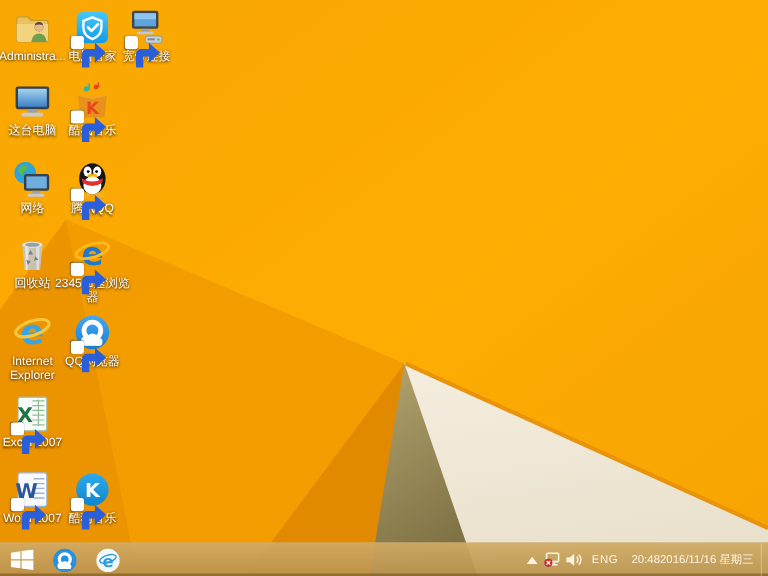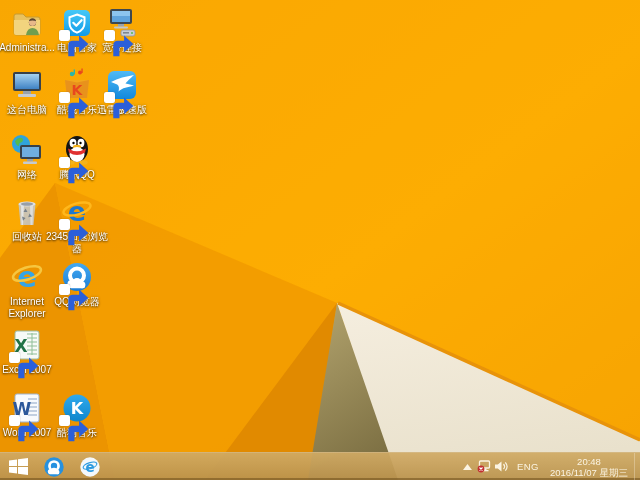--- a/index.html
+++ b/index.html
@@ -23,21 +23,21 @@
   
   #taskbar{position:absolute;left:0;bottom:0;width:640px;height:28px;
     background:linear-gradient(rgba(208,170,100,.93),rgba(186,146,76,.93));
     border-top:1px solid rgba(255,240,210,.35);
     box-shadow:inset 0 -2px 0 rgba(110,78,28,.55);
     display:flex;align-items:center;box-sizing:border-box;}
   .tb-btn{width:36px;height:28px;display:flex;align-items:center;justify-content:center;}
   #tray{margin-left:auto;display:flex;align-items:center;height:40px;}
   .tray-ico{display:flex;align-items:center;justify-content:center;width:17px;height:28px;}
   #lang{font-size:9.5px;color:#FBF4E2;padding:0 7px;letter-spacing:.5px;}
-  #clock{display:flex;flex-direction:column;align-items:center;justify-content:center;
+  #clock{display:flex;align-items:center;justify-content:center;
     padding:0 6px 0 4px;height:28px;color:#FBF4E2;}
   #clock .t{font-size:9.5px;line-height:11px;}
   #clock .d{font-size:9.5px;line-height:11px;white-space:nowrap;}
   #show-desktop{width:5px;height:28px;border-left:1px solid rgba(255,250,235,.3);}
 </style>
 </head>
 <body>
 
 <div id="screen">
 
@@ -156,40 +156,20 @@
       </svg>
       <span class="sc">
           <svg viewBox="0 0 11 11">
             <path d="M3,8.5 L3,5 Q3,3.5 4.5,3.5 L6.5,3.5 L6.5,1.8 L9.5,4.5 L6.5,7.2 L6.5,5.5 L5,5.5 L5,8.5 Z" fill="#2B5FD9"></path>
           </svg>
         </span>
     </div>
     <div class="label">酷我音乐</div>
   </div>
 
-  <div class="cell c3 r2">
-    <div class="art">
-      <svg viewBox="0 0 34 34">
-        <defs>
-            <linearGradient id="xl" x1="0" y1="0" x2="0" y2="1">
-          <stop offset="0" stop-color="#4FB9F5"></stop>
-              <stop offset="1" stop-color="#1289DC"></stop>
-            </linearGradient>
-          </defs>
-        <rect x="3" y="3" width="28" height="28" rx="6" fill="url(#xl)"></rect>
-        <path d="M6,14 C13,10 21,8.5 29,7 C24,11.5 22.5,13 20.5,15.5 C24,16.5 26,16.7 29,17.5 C22.5,19.5 17.5,19.5 13.5,23.5 C14.3,20 14.2,18.3 12.2,16.5 C10.2,15.5 8,15 6,14 Z" fill="#fff"></path>
-      </svg>
-      <span class="sc">
-          <svg viewBox="0 0 11 11">
-            <path d="M3,8.5 L3,5 Q3,3.5 4.5,3.5 L6.5,3.5 L6.5,1.8 L9.5,4.5 L6.5,7.2 L6.5,5.5 L5,5.5 L5,8.5 Z" fill="#2B5FD9"></path>
-          </svg>
-        </span>
-    </div>
-    <div class="label">迅雷极速版</div>
-  </div>
 
   <div class="cell c1 r3">
     <div class="art">
       <svg viewBox="0 0 34 34">
         <circle cx="11" cy="11" r="9" fill="#2FA3DC"></circle>
         <path d="M5,8 q3,-4 7,-3 q2,2 0,4 q-4,1 -3,4 q-3,0 -4,-5 Z" fill="#57B94F"></path>
         <path d="M14,14 q4,-1 5,2 q-1,3 -4,3 q-2,-2 -1,-5 Z" fill="#57B94F"></path>
         <rect x="10" y="12" width="21" height="14" rx="2" fill="#37414B"></rect>
         <rect x="12" y="14" width="17" height="10" fill="#6FAEE0"></rect>
         <rect x="17" y="26" width="6" height="2.5" fill="#9AA2AA"></rect>
@@ -403,19 +383,19 @@
       <div class="tray-ico">
         <svg width="14" height="13" viewBox="0 0 14 13">
           <polygon points="1,4.5 3.8,4.5 7.5,1.5 7.5,11.5 3.8,8.5 1,8.5" fill="#FBF4E2"></polygon>
           <path d="M9.5,4 q2.2,2.5 0,5" fill="none" stroke="#FBF4E2" stroke-width="1.2"></path>
           <path d="M11.3,2.3 q3.6,4.2 0,8.4" fill="none" stroke="#FBF4E2" stroke-width="1.2"></path>
         </svg>
       </div>
       <div id="lang">ENG</div>
       <div id="clock">
         <span class="t">20:48</span>
-        <span class="d">2016/11/07 星期三</span>
+        <span class="d">2016/11/16 星期三</span>
       </div>
       <div id="show-desktop"></div>
     </div>
   </div>
 
 </div>
 
 </body></html>

